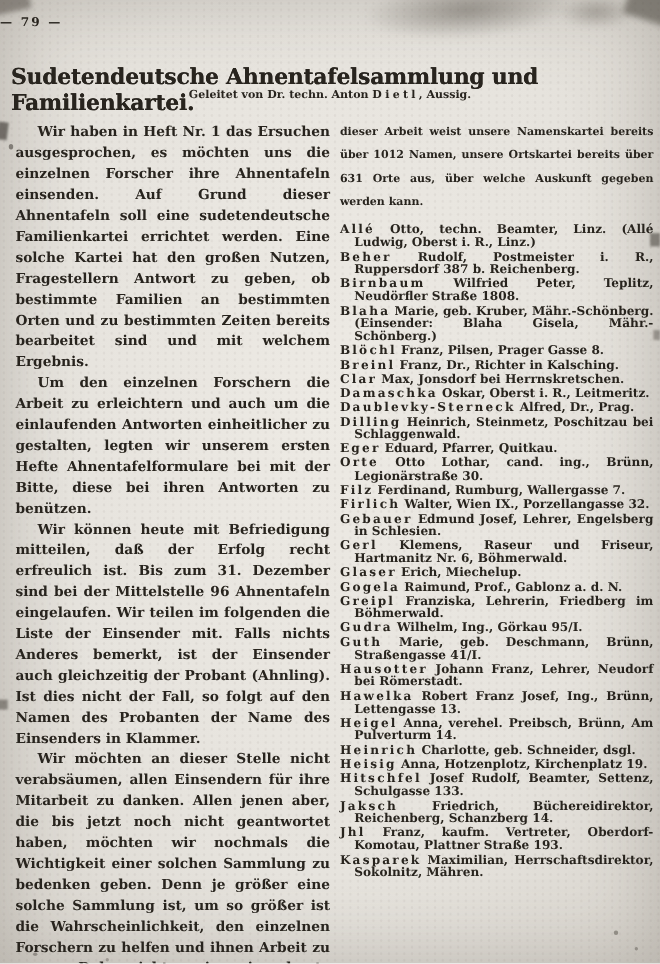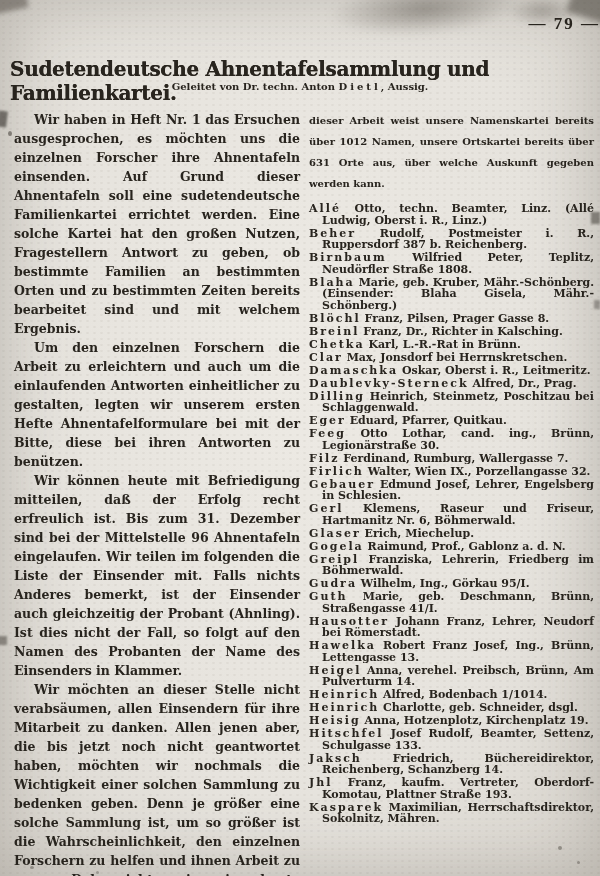--- a/index.html
+++ b/index.html
@@ -8,22 +8,22 @@
     background:radial-gradient(ellipse at 50% 42%, #edeae4 0%, #e6e3dd 60%, #d8d4cd 100%);
     box-shadow:inset 0 0 70px rgba(112,106,97,.35);
     font-family:"DejaVu Serif", serif;
     color:#28241e;font-weight:700;
   }
   .page::before{
     content:'';position:absolute;inset:0;pointer-events:none;
     background-image:radial-gradient(rgba(95,88,78,.07) 1px, transparent 1.4px);
     background-size:7px 6px;
   }
-  .page-number{position:absolute;top:14px;left:0;width:100%;text-align:right;
-    font-size:17px;letter-spacing:2px;font-family:Liberation Serif, serif;}
+  .page-number{position:absolute;top:14px;left:0;width:100%;text-align:left;
+    font-size:11px;letter-spacing:2px;}
   .title{position:absolute;top:44px;left:10px;right:10px;text-align:left;
     font-size:20px;letter-spacing:-0.3px;font-weight:700;
     text-shadow:0 0 .6px #28241e;}
   .subtitle{position:absolute;top:81px;left:0;width:100%;text-align:center;font-size:10px;}
   .subtitle .sperr{letter-spacing:3px;}
   .col-left{position:absolute;top:110px;left:14px;width:286px;
     text-align:justify;font-size:12.5px;line-height:19px;}
   .col-left p{margin:0;text-indent:20px;}
   .col-right{position:absolute;top:110px;left:309px;width:285px;}
   .intro{margin:0;text-align:justify;font-size:10px;line-height:21px;}
@@ -89,40 +89,38 @@
 
   <div class="col-right">
     <p class="intro">dieser Arbeit weist unsere Namenskartei bereits über 1012 Namen, unsere Ortskartei bereits über 631 Orte aus, über welche Auskunft gegeben werden kann.</p>
     <div class="sender-list">
         <div class="entry"><span class="surname">Allé</span><span> Otto, techn. Beamter, Linz. (Allé Ludwig, Oberst i. R., Linz.)</span></div>
         <div class="entry"><span class="surname">Beher</span><span> Rudolf, Postmeister i. R., Ruppersdorf 387 b. Reichenberg.</span></div>
         <div class="entry"><span class="surname">Birnbaum</span><span> Wilfried Peter, Teplitz, Neudörfler Straße 1808.</span></div>
         <div class="entry"><span class="surname">Blaha</span><span> Marie, geb. Kruber, Mähr.-Schönberg. (Einsender: Blaha Gisela, Mähr.-Schönberg.)</span></div>
         <div class="entry"><span class="surname">Blöchl</span><span> Franz, Pilsen, Prager Gasse 8.</span></div>
         <div class="entry"><span class="surname">Breinl</span><span> Franz, Dr., Richter in Kalsching.</span></div>
-        <div class="entry"><span class="surname">Chetka</span><span> Karl, L.-R.-Rat in Brünn.</span></div>
         <div class="entry"><span class="surname">Clar</span><span> Max, Jonsdorf bei Herrnskretschen.</span></div>
         <div class="entry"><span class="surname">Damaschka</span><span> Oskar, Oberst i. R., Leitmeritz.</span></div>
         <div class="entry"><span class="surname">Daublevky-Sterneck</span><span> Alfred, Dr., Prag.</span></div>
         <div class="entry"><span class="surname">Dilling</span><span> Heinrich, Steinmetz, Poschitzau bei Schlaggenwald.</span></div>
         <div class="entry"><span class="surname">Eger</span><span> Eduard, Pfarrer, Quitkau.</span></div>
-        <div class="entry"><span class="surname">Feeg</span><span> Otto Lothar, cand. ing., Brünn, Legionärstraße 30.</span></div>
+        <div class="entry"><span class="surname">Orte</span><span> Otto Lothar, cand. ing., Brünn, Legionärstraße 30.</span></div>
         <div class="entry"><span class="surname">Filz</span><span> Ferdinand, Rumburg, Wallergasse 7.</span></div>
         <div class="entry"><span class="surname">Firlich</span><span> Walter, Wien IX., Porzellangasse 32.</span></div>
         <div class="entry"><span class="surname">Gebauer</span><span> Edmund Josef, Lehrer, Engelsberg in Schlesien.</span></div>
         <div class="entry"><span class="surname">Gerl</span><span> Klemens, Raseur und Friseur, Hartmanitz Nr. 6, Böhmerwald.</span></div>
         <div class="entry"><span class="surname">Glaser</span><span> Erich, Miechelup.</span></div>
         <div class="entry"><span class="surname">Gogela</span><span> Raimund, Prof., Gablonz a. d. N.</span></div>
         <div class="entry"><span class="surname">Greipl</span><span> Franziska, Lehrerin, Friedberg im Böhmerwald.</span></div>
         <div class="entry"><span class="surname">Gudra</span><span> Wilhelm, Ing., Görkau 95/I.</span></div>
         <div class="entry"><span class="surname">Guth</span><span> Marie, geb. Deschmann, Brünn, Straßengasse 41/I.</span></div>
         <div class="entry"><span class="surname">Hausotter</span><span> Johann Franz, Lehrer, Neudorf bei Römerstadt.</span></div>
         <div class="entry"><span class="surname">Hawelka</span><span> Robert Franz Josef, Ing., Brünn, Lettengasse 13.</span></div>
         <div class="entry"><span class="surname">Heigel</span><span> Anna, verehel. Preibsch, Brünn, Am Pulverturm 14.</span></div>
-        <div class="entry"><span class="surname">Heinrich</span><span> Alfred, Bodenbach 1/1014.</span></div>
         <div class="entry"><span class="surname">Heinrich</span><span> Charlotte, geb. Schneider, dsgl.</span></div>
         <div class="entry"><span class="surname">Heisig</span><span> Anna, Hotzenplotz, Kirchenplatz 19.</span></div>
         <div class="entry"><span class="surname">Hitschfel</span><span> Josef Rudolf, Beamter, Settenz, Schulgasse 133.</span></div>
         <div class="entry"><span class="surname">Jaksch</span><span> Friedrich, Büchereidirektor, Reichenberg, Schanzberg 14.</span></div>
         <div class="entry"><span class="surname">Jhl</span><span> Franz, kaufm. Vertreter, Oberdorf-Komotau, Plattner Straße 193.</span></div>
         <div class="entry"><span class="surname">Kasparek</span><span> Maximilian, Herrschaftsdirektor, Sokolnitz, Mähren.</span></div>
       </div>
   </div>
 
 </div>

